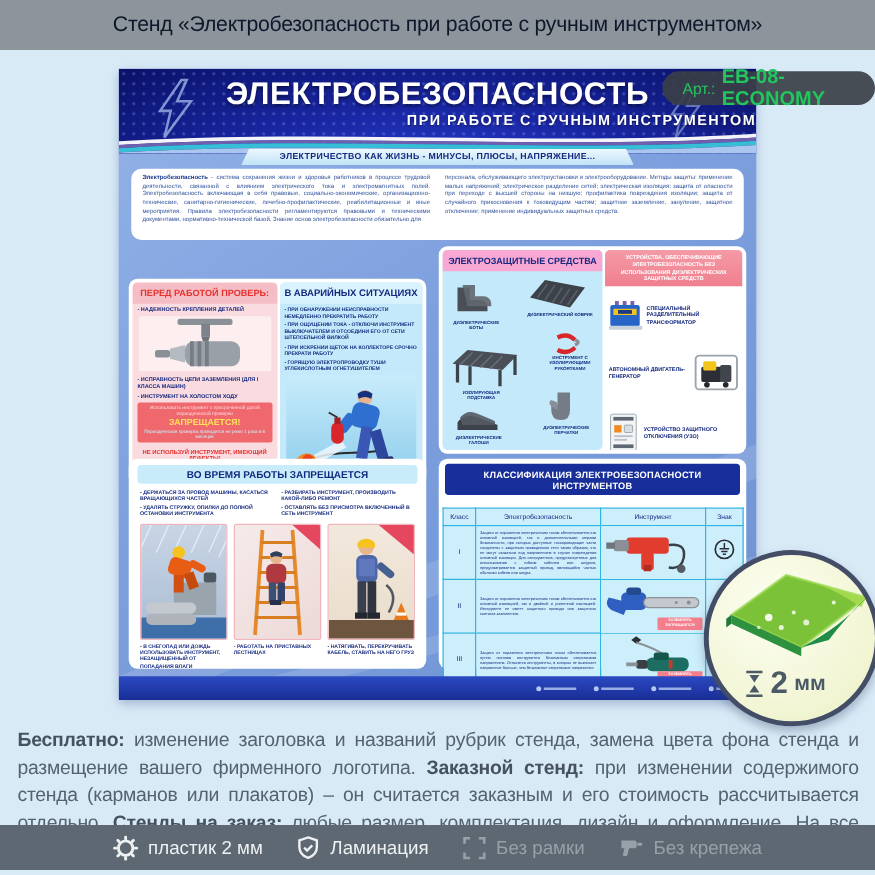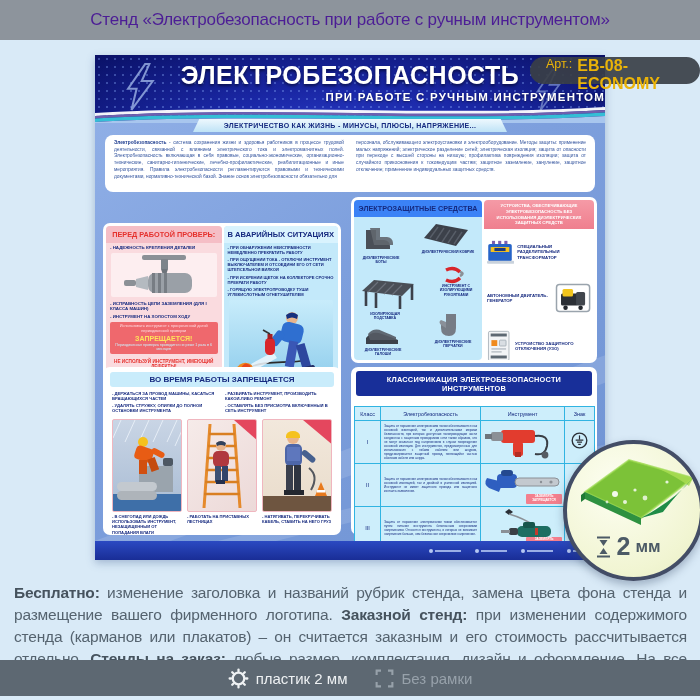--- a/index.html
+++ b/index.html
@@ -2,21 +2,21 @@
 <html><head>
 <meta charset="utf-8">
 <style>
   * { margin:0; padding:0; box-sizing:border-box; }
   html,body { width:700px; height:700px; }
   body { font-family:"Liberation Sans", sans-serif; background:#d9eaf7; position:relative; overflow:hidden; }
 
   
   .topbar { position:absolute; left:0; top:0; width:700px; height:40px; background:#8d949c;
             display:flex; align-items:center; justify-content:center; }
-  .topbar span { color:#4c1d95; font-size:17px; letter-spacing:-.2px; }
+  .topbar span { color:#0f172a; font-size:17px; letter-spacing:-.2px; }
 
   
   .stand { position:absolute; left:95px; top:55px; width:510px; height:505px;
            background:linear-gradient(145deg,#93b2e8 0%,#7d9fdd 45%,#6f93d3 100%);
            border-radius:0; box-shadow:0 3px 8px rgba(60,90,140,.35); overflow:hidden; }
   .streak { position:absolute; background:rgba(255,255,255,.13); transform:rotate(-20deg); pointer-events:none; }
 
   .stand-header { position:absolute; left:0; top:0; width:510px; height:68px; overflow:hidden;
        background:radial-gradient(ellipse at 50% 135%, #2c40d0 0%, #1a27a5 45%, #0a1166 100%); }
   .stand-header .dots { position:absolute; inset:0;
@@ -69,21 +69,21 @@
        font-size:8px; text-align:center; padding:3px 0; }
   .bulletgrid { display:grid; grid-template-columns:1fr 1fr; gap:1px 6px; padding:2px 6px; }
   .bulletgrid div { font-size:4.2px; font-weight:bold; color:#15297f; line-height:1.3; }
   .cardsrow { display:flex; gap:5px; padding:3px 6px 0; }
   .scene { width:73px; height:93px; border:1px solid #f0b6bf; border-radius:2px; position:relative; overflow:hidden; }
   .caprow { display:flex; gap:5px; padding:2px 6px; }
   .caprow div { width:73px; font-size:4.1px; font-weight:bold; color:#15297f; line-height:1.3; }
 
   
   .protcol { width:128px; background:#c3e9fa; border-radius:4px; overflow:hidden; position:relative; }
-  .protcol .band { background:#3b82f6; color:#15297f; font-weight:bold; font-size:7.2px; text-align:center; padding:4px 2px; }
+  .protcol .band { background:#f9a8d4; color:#15297f; font-weight:bold; font-size:7.2px; text-align:center; padding:4px 2px; }
   .plabel { position:absolute; font-size:3.6px; font-weight:bold; color:#15297f; text-align:center; line-height:1.2; }
   .devcol { width:110px; border-radius:4px; overflow:hidden; background:#fff; display:flex; flex-direction:column; }
   .devcol .band { background:linear-gradient(#f59aa6,#ef7f8e); color:#fff; font-weight:bold; font-size:4.3px;
        text-align:center; line-height:1.35; padding:3px 4px; }
   .devrow { display:flex; align-items:center; gap:3px; padding:3px 3px; flex:1; }
   .devlabel { font-size:4.3px; font-weight:bold; color:#15297f; line-height:1.3; }
 
   
   .classband { margin:1px 2px 10px; background:#182f99; border-radius:3px; color:#fff; font-weight:bold;
        font-size:7.4px; text-align:center; padding:3.5px 0; letter-spacing:.2px; }
@@ -100,21 +100,21 @@
 
   .stand-footer { position:absolute; left:0; bottom:0; width:510px; height:19px;
        background:linear-gradient(#2b4ac2,#192d96); display:flex; align-items:center;
        justify-content:flex-end; gap:14px; padding-right:14px; }
   .sf-item { display:flex; align-items:center; gap:2px; }
   .sf-item i { width:4px; height:4px; border-radius:50%; background:#cfe0ff; opacity:.85; }
   .sf-item s { display:block; width:26px; height:2px; background:#cfe0ff; opacity:.7; }
 
   
   .art-badge { position:absolute; left:530px; top:57px; height:27px; padding:0 16px; border-radius:14px;
-       background:rgba(58,63,70,.92); display:flex; align-items:flex-start; gap:5px; color:#eab308; font-size:12.5px; }
+       background:rgba(58,63,70,.92); display:flex; align-items:center; gap:5px; color:#22c55e; font-size:12.5px; }
   .art-badge b { font-size:16px; }
 
   
   .thick { position:absolute; left:563px; top:440px; width:141px; height:141px; border-radius:50%;
        border:4px solid #434d66; background:radial-gradient(circle at 38% 32%, #fdfef2 0%, #f1f5d2 70%, #e7ecc2 100%);
        box-shadow:0 4px 8px rgba(50,70,100,.35); overflow:hidden; }
   .thick svg.sheet { position:absolute; left:4px; top:8px; }
   .measure { position:absolute; left:0; right:10px; bottom:16px; display:flex; align-items:center;
        justify-content:center; gap:5px; color:#4c5a66; }
   .measure .val { font-size:25px; font-weight:bold; }
@@ -546,19 +546,33 @@
         <rect x="10.7" y="0.6" width="2.6" height="4.2" rx="1.2" transform="rotate(135 12 12)"></rect>
         <rect x="10.7" y="0.6" width="2.6" height="4.2" rx="1.2" transform="rotate(180 12 12)"></rect>
         <rect x="10.7" y="0.6" width="2.6" height="4.2" rx="1.2" transform="rotate(225 12 12)"></rect>
         <rect x="10.7" y="0.6" width="2.6" height="4.2" rx="1.2" transform="rotate(270 12 12)"></rect>
         <rect x="10.7" y="0.6" width="2.6" height="4.2" rx="1.2" transform="rotate(315 12 12)"></rect>
       </g>
       <circle cx="12" cy="12" r="6.6" fill="none" stroke="currentColor" stroke-width="2.6"></circle>
     </svg>
     <span>пластик 2 мм</span>
   </div>
+  <div class="bb-item on">
+    <svg width="21" height="21" viewBox="0 0 24 24">
+      <path d="M12 2.2 L20 4.8 V11 c0 4.9 -3.3 8.3 -8 10 c-4.7 -1.7 -8 -5.1 -8 -10 V4.8 Z" fill="none" stroke="currentColor" stroke-width="2.2"></path>
+      <path d="M8.4 11.6 l2.6 2.6 l4.8 -4.8" fill="none" stroke="currentColor" stroke-width="2.2"></path>
+    </svg>
+    <span>Ламинация</span>
+  </div>
   <div class="bb-item off">
     <svg width="21" height="21" viewBox="0 0 24 24">
       <path d="M3 8 V3 h5 M16 3 h5 v5 M21 16 v5 h-5 M8 21 H3 v-5" fill="none" stroke="currentColor" stroke-width="2.4"></path>
     </svg>
     <span>Без рамки</span>
   </div>
+  <div class="bb-item off">
+    <svg width="22" height="21" viewBox="0 0 24 24" fill="currentColor">
+      <path d="M3 5 h12 a2 2 0 0 1 2 2 v3 a2 2 0 0 1 -2 2 h-5 l-1.4 6 a1.4 1.4 0 0 1 -1.4 1.1 H5.4 a1 1 0 0 1 -1 -1.3 L5.8 12 H3 Z"></path>
+      <rect x="17.5" y="7" width="4.5" height="2.8" rx="1"></rect>
+    </svg>
+    <span>Без крепежа</span>
+  </div>
 </footer>
 
 </body></html>

